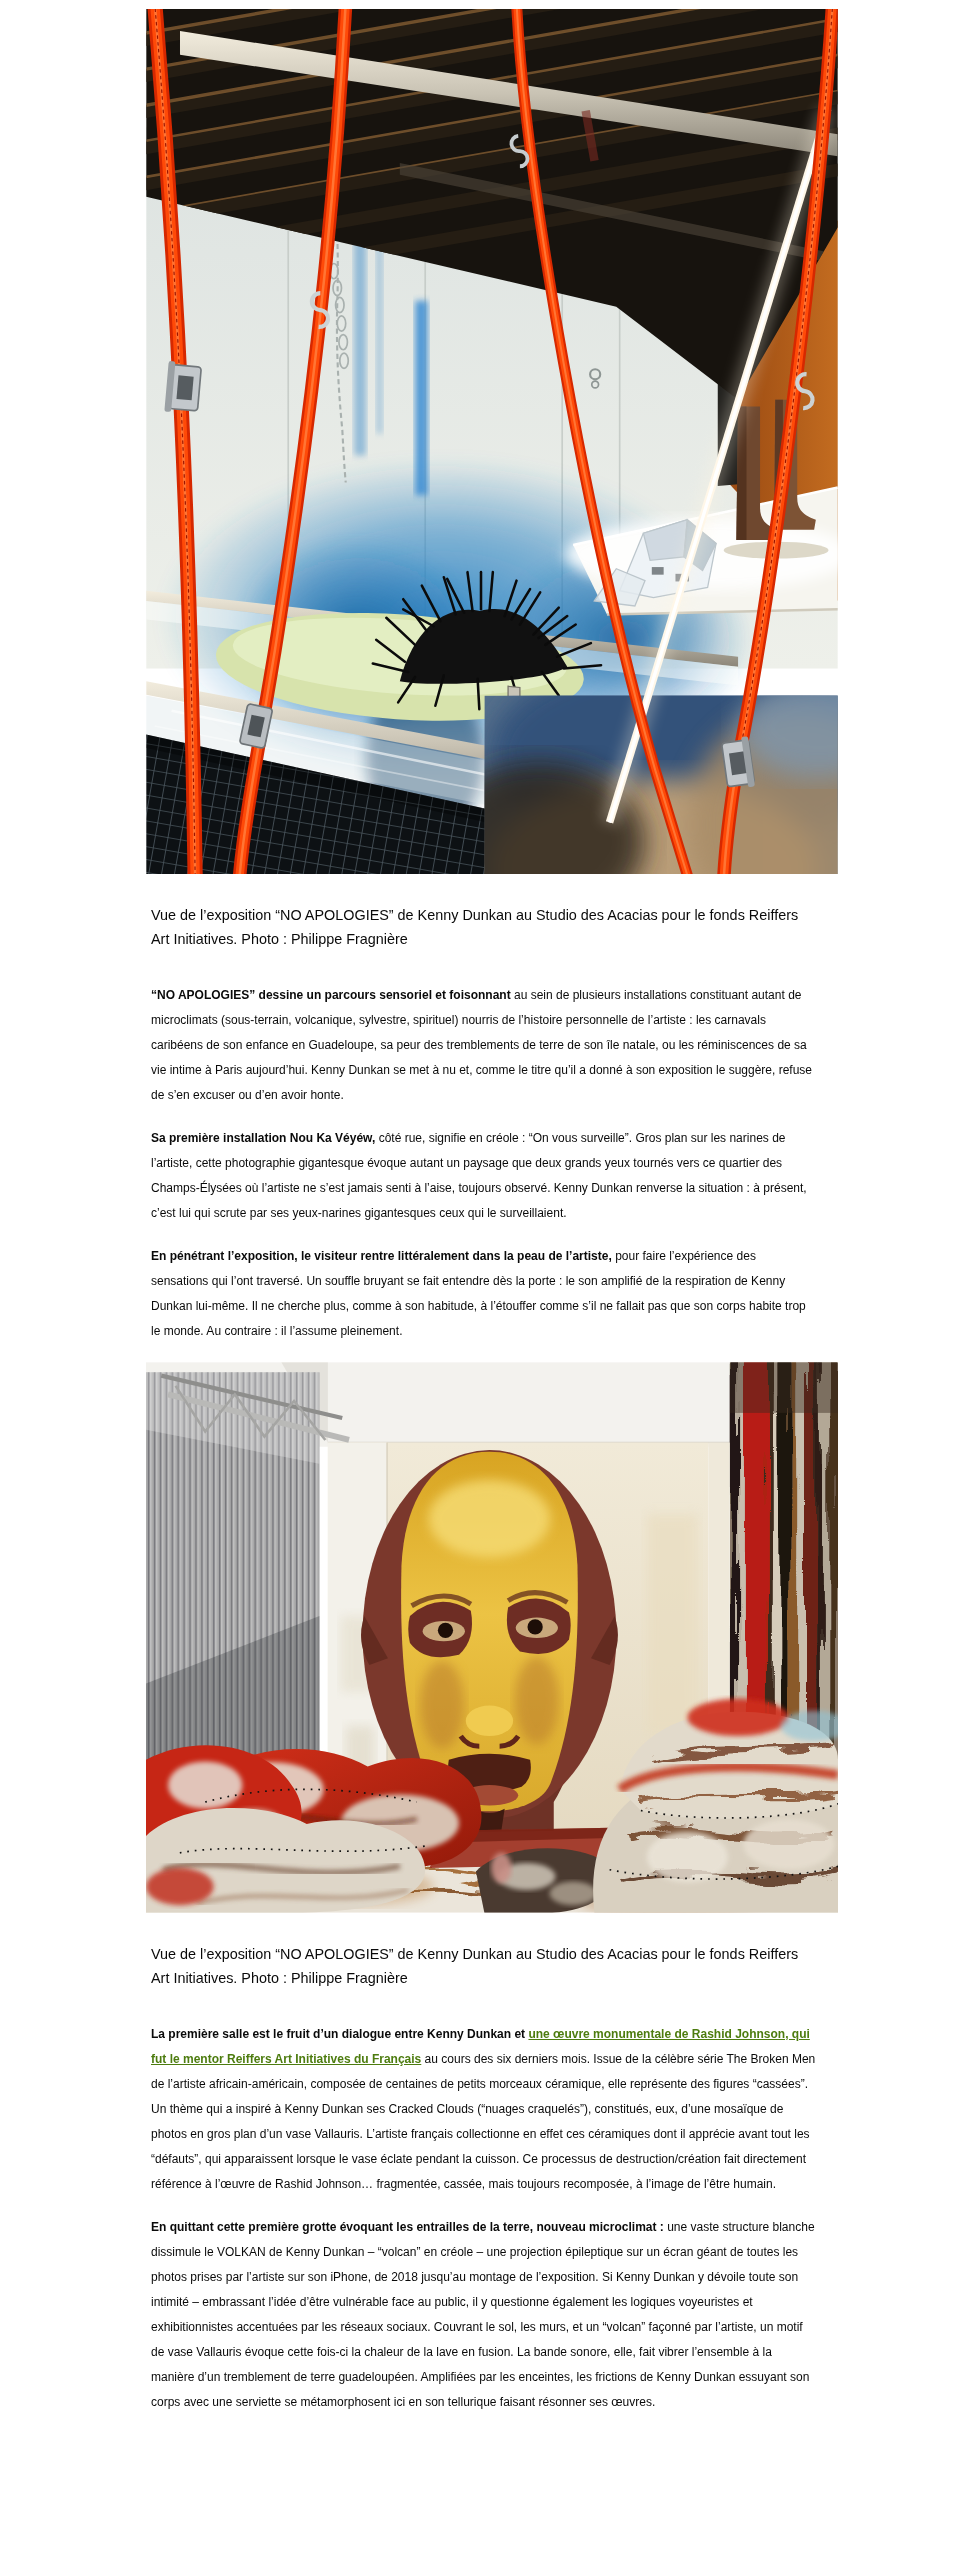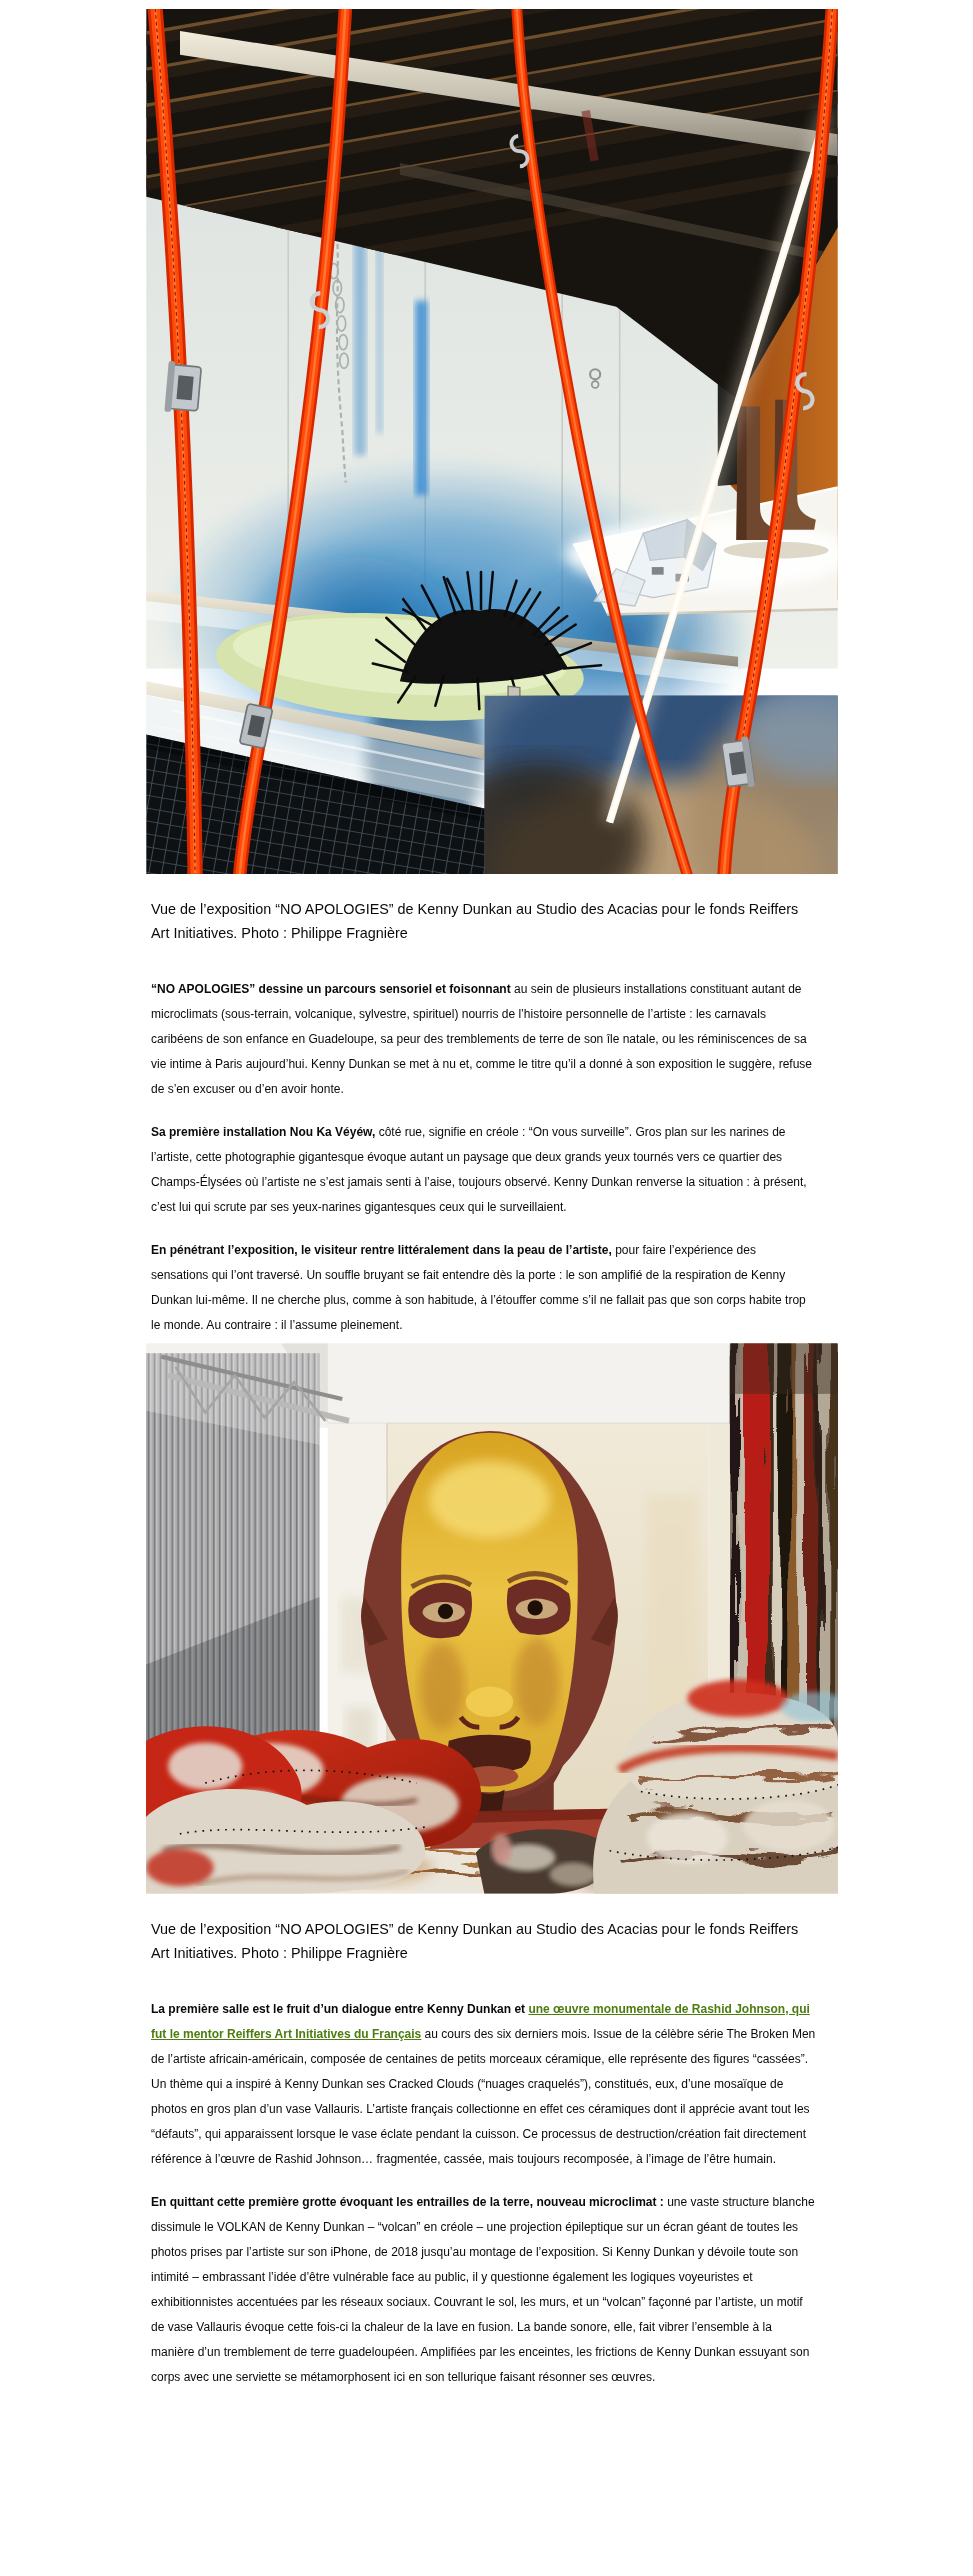--- a/index.html
+++ b/index.html
@@ -1,26 +1,26 @@
 <!DOCTYPE html>
 <html style="font-size:13.5px"><head>
 <meta charset="utf-8">
 <style>
   html,body{margin:0;padding:0;background:#ffffff;}
   body{font-family:"Liberation Sans","DejaVu Sans",sans-serif;color:#000;width:973px;}
   .wrap{width:692px;margin-left:146px;padding-top:8.5px;padding-bottom:15px;}
   figure{margin:0 0 32px 0;}
   figure svg{display:block;}
-  figcaption{margin-top:23px;padding-left:5px;max-width:653px;
+  figcaption{margin-top:29px;padding-left:5px;max-width:653px;
     font-size:14.4px;line-height:24px;color:#0a0a0a;}
   p.para{margin:0 0 18px 0;padding:0 22px 0 5px;
     font-size:12px;line-height:25px;color:#0a0a0a;}
   p.para .b{font-weight:700;}
   p.para a{color:#4d7c0f;text-decoration:underline;font-weight:700;}
-  p.pre-fig{margin-bottom:5px;}
+  p.pre-fig{margin-bottom:18px;}
 </style>
 </head>
 <body>
 
 <div class="wrap">
 
   <figure>
     <svg width="692" height="865" viewBox="0 0 818 1023" xmlns="http://www.w3.org/2000/svg">
       <defs>
         <linearGradient id="wallG" x1="0" y1="0" x2="0" y2="1">

